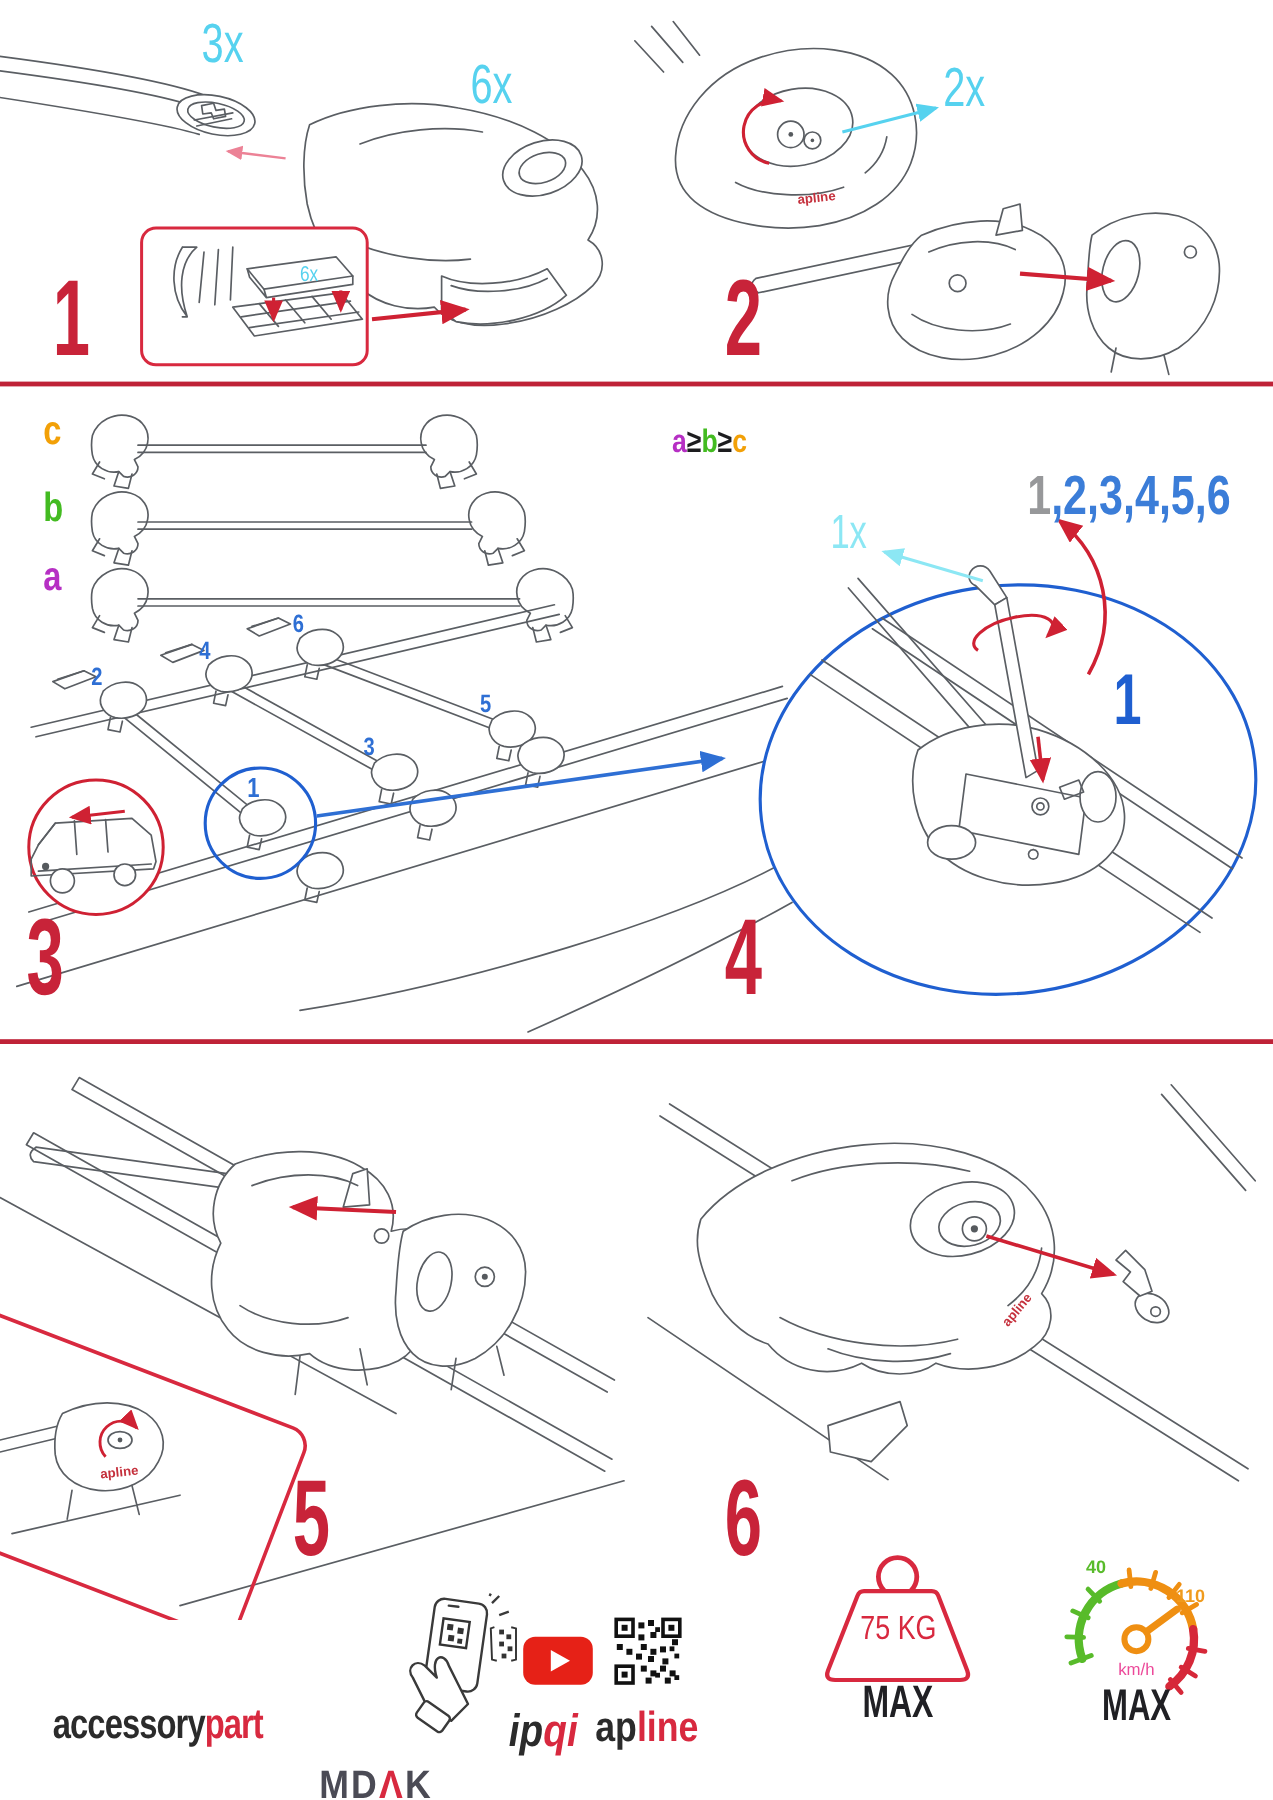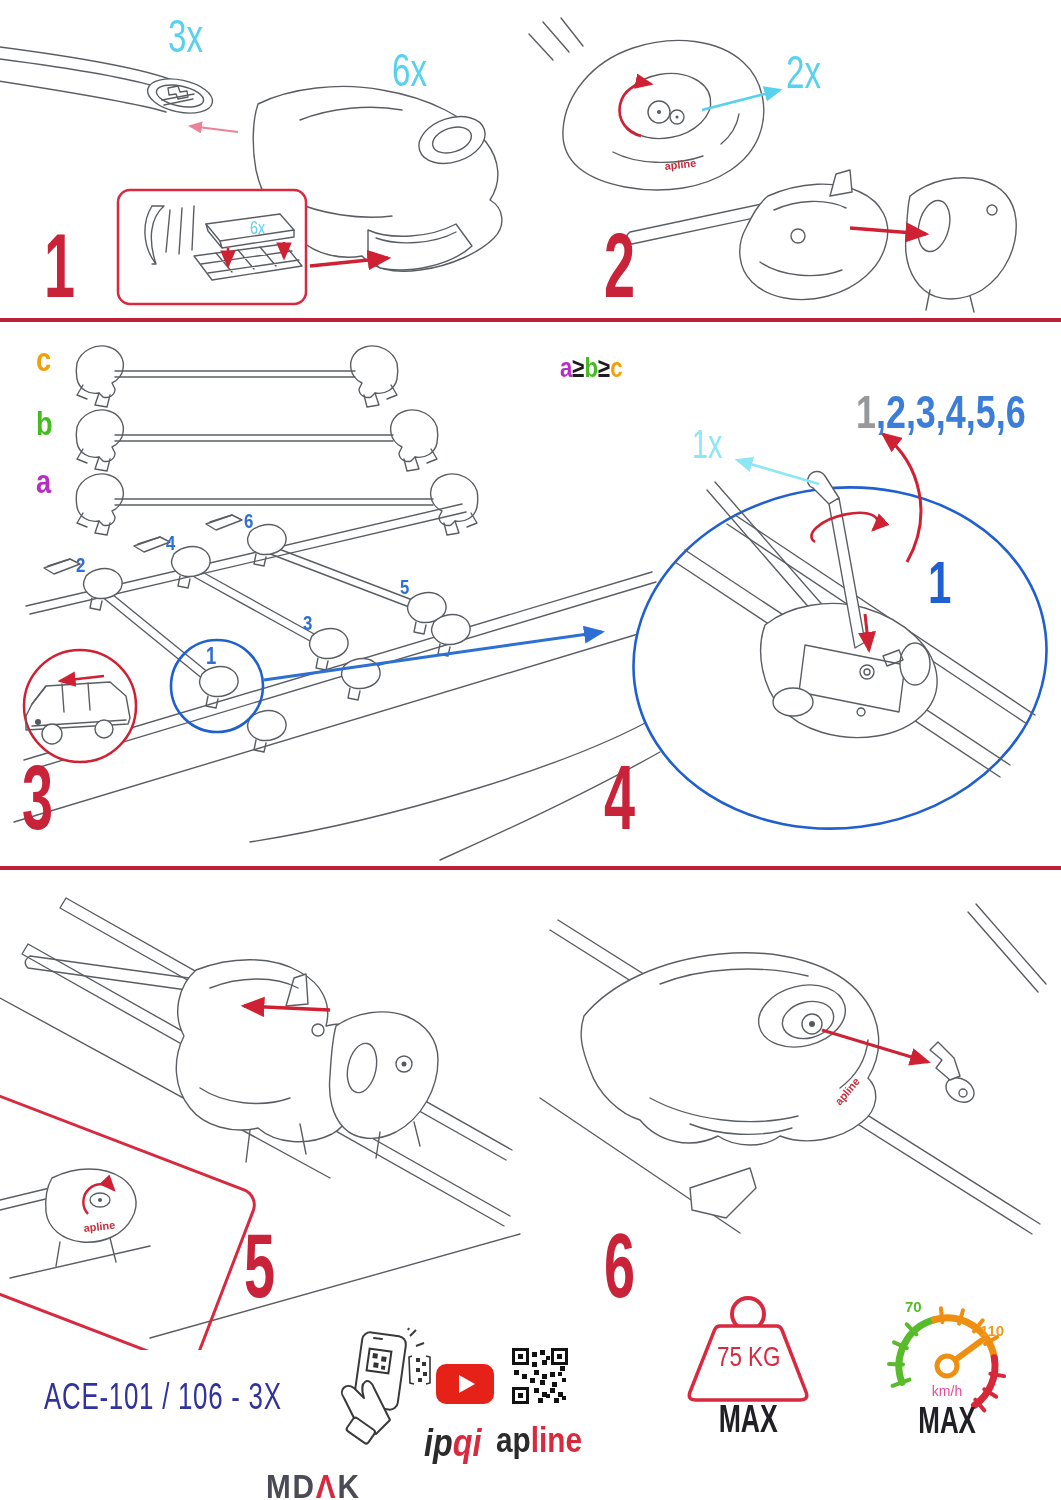--- a/index.html
+++ b/index.html
@@ -391,25 +391,25 @@
   <div class="t" id="t-seq"><span class="cnd"><span class="seqfirst">1</span><span class="seqrest">,2,3,4,5,6</span></span></div>
   <div class="t" id="t-big1">1</div>
 
   <div class="t posnum" id="t-pos1">1</div>
   <div class="t posnum" id="t-pos2">2</div>
   <div class="t posnum" id="t-pos3">3</div>
   <div class="t posnum" id="t-pos4">4</div>
   <div class="t posnum" id="t-pos5">5</div>
   <div class="t posnum" id="t-pos6">6</div>
 
-  <div class="t" id="t-product"><span class="cnd">ACE-101 / 106 - 3X</span></div>
+  <div class="t" id="t-brand"><span class="cnd"><span class="bk">accessory</span><span class="rd">part</span></span></div>
   <div class="t" id="t-mdak"><span class="cnd"><span>MD</span><span class="rd">Λ</span><span>K</span></span></div>
   <div class="t" id="t-ipqi"><span class="cnd"><span class="bk">ip</span><span class="rd">qi</span></span></div>
   <div class="t" id="t-apline"><span class="cnd"><span class="bk">ap</span><span class="rd">line</span></span></div>
 
   <div class="t ctr" id="t-wval"><span class="cnd">75 KG</span></div>
   <div class="t ctr" id="t-wmax"><span class="cnd">MAX</span></div>
-  <div class="t" id="t-slow">70</div>
+  <div class="t" id="t-slow">40</div>
   <div class="t" id="t-shigh">110</div>
   <div class="t ctr" id="t-sunit">km/h</div>
   <div class="t ctr" id="t-smax"><span class="cnd">MAX</span></div>
 
 </div>
 
 </body></html>

